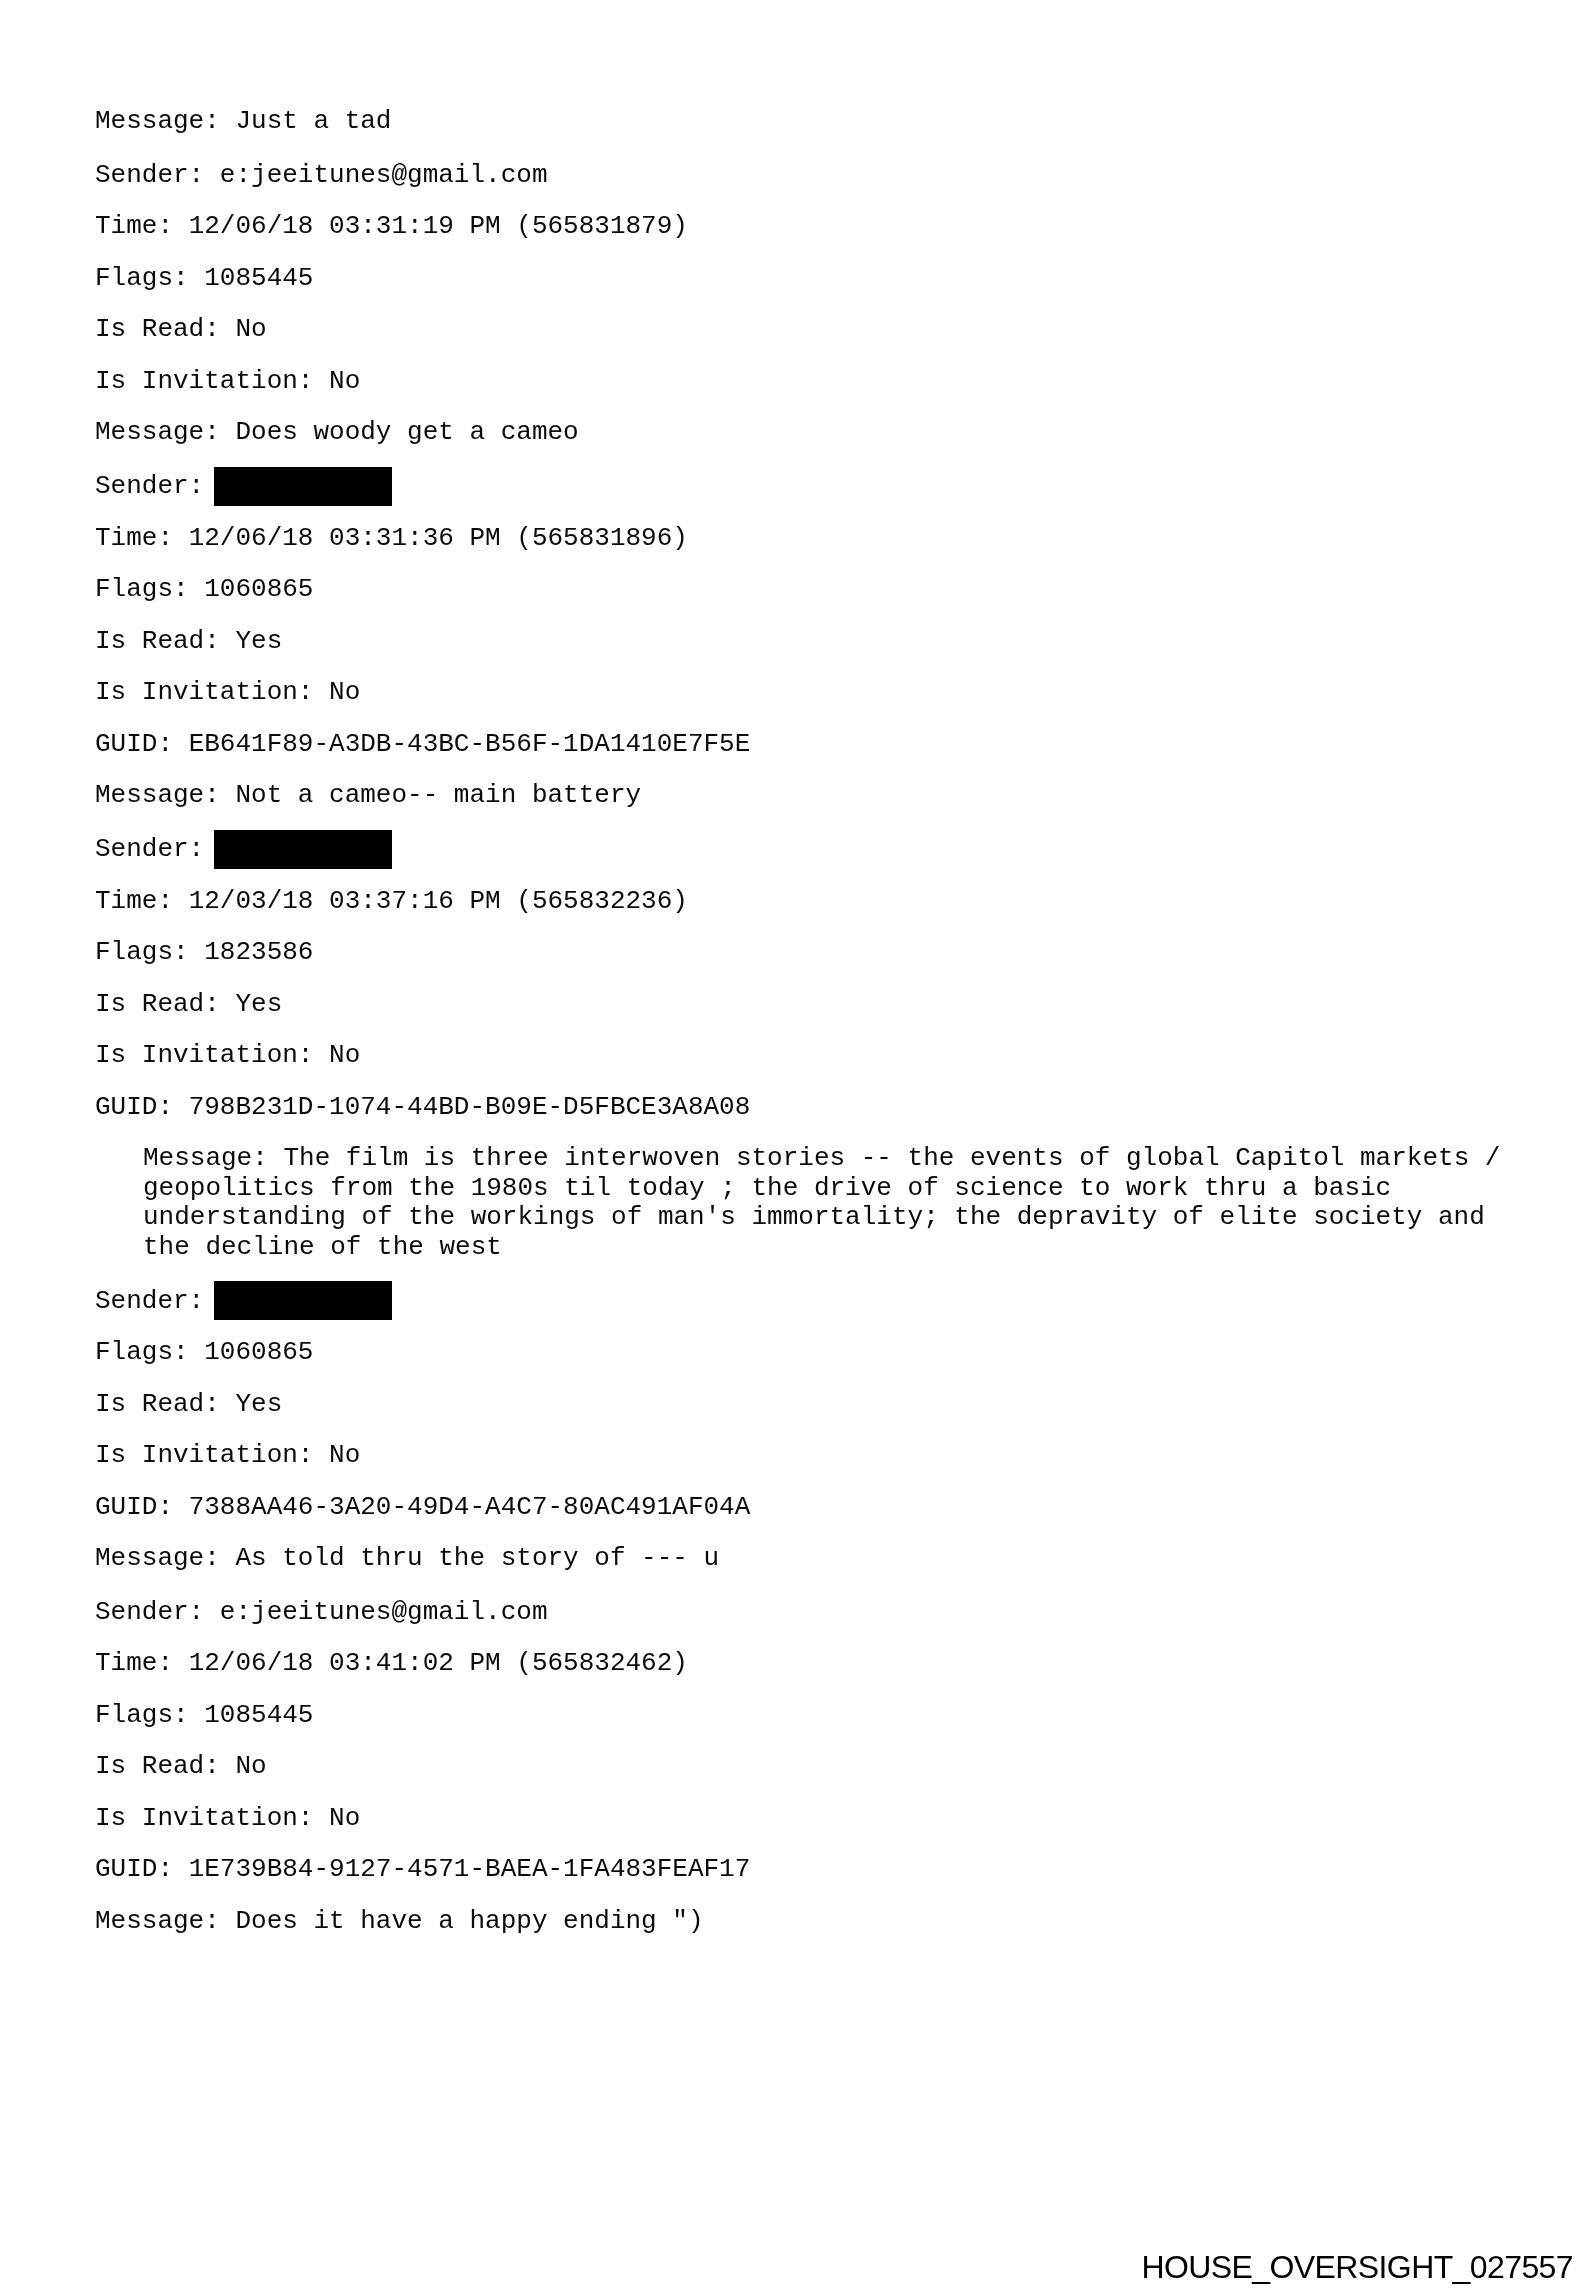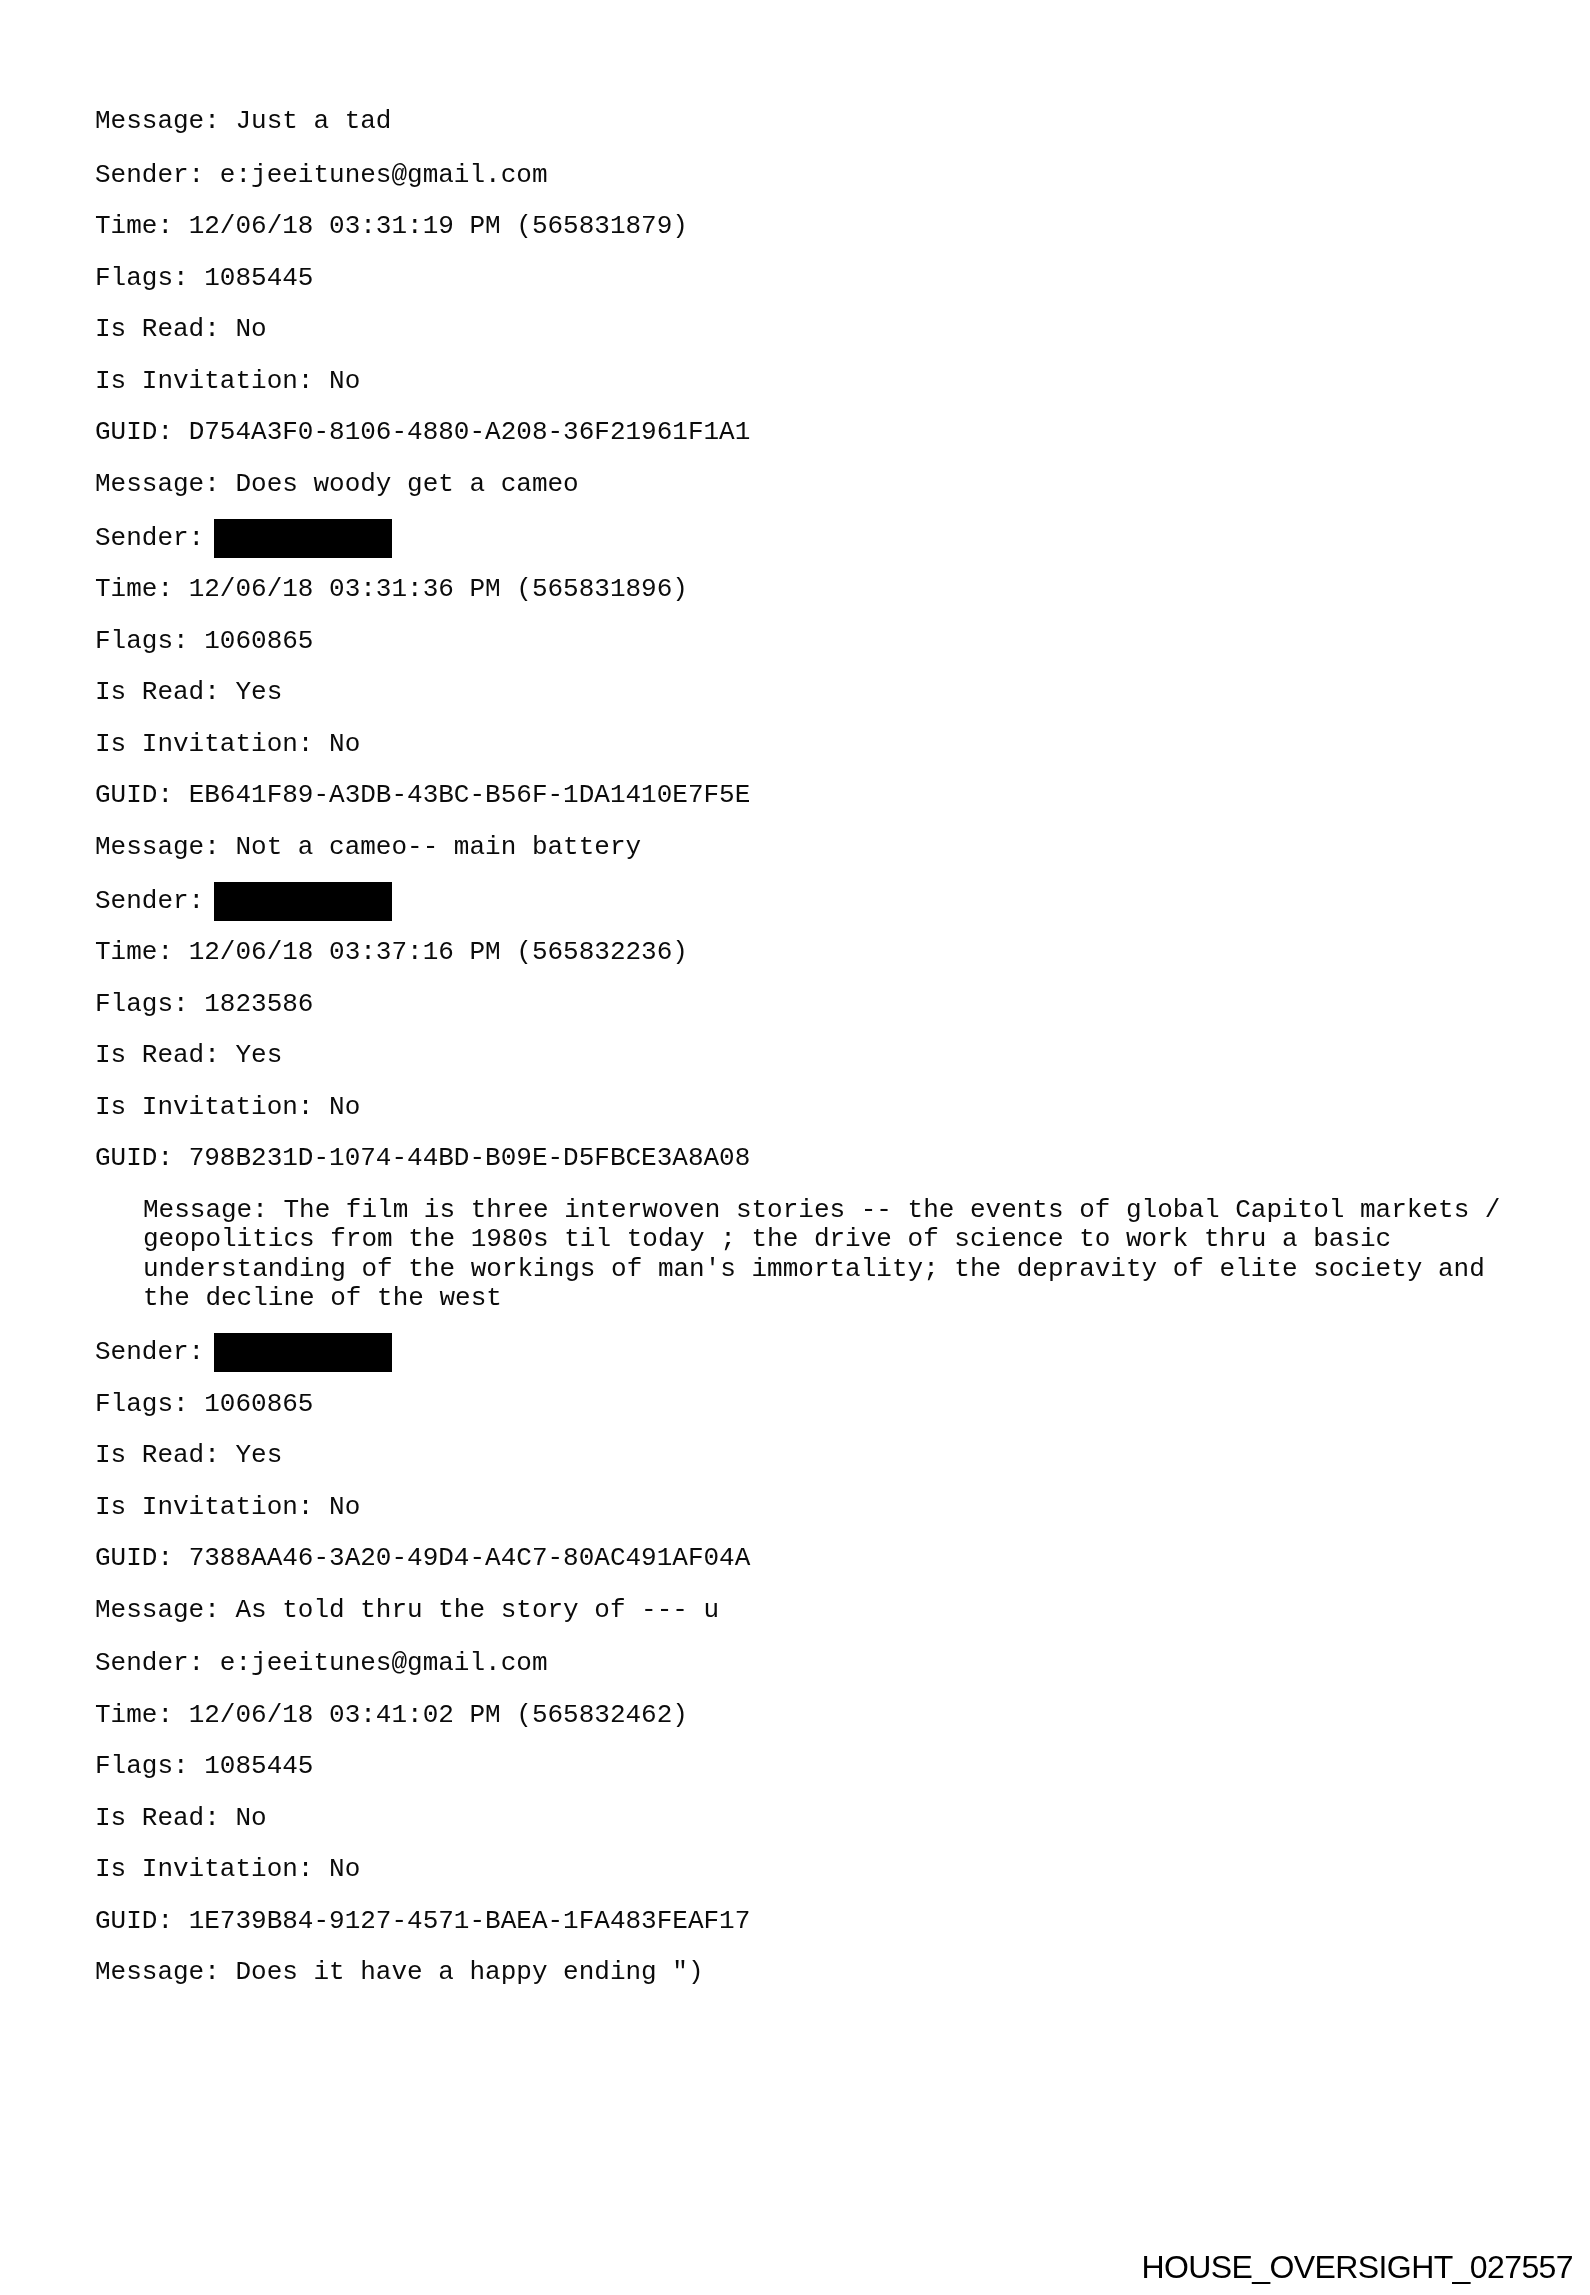--- a/index.html
+++ b/index.html
@@ -55,37 +55,36 @@
   <div class="block">
     <div class="line"><span>Message:</span> <span>Just a tad</span></div>
   </div>
 
   <div class="block">
     <div class="line"><span>Sender:</span> <span>e:jeeitunes@gmail.com</span></div>
     <div class="line"><span>Time:</span> <span>12/06/18 03:31:19 PM (565831879)</span></div>
     <div class="line"><span>Flags:</span> <span>1085445</span></div>
     <div class="line"><span>Is Read:</span> <span>No</span></div>
     <div class="line"><span>Is Invitation:</span> <span>No</span></div>
-    <div class="line"><span>GUID:</span> <span>D754A3F0-8106-4880-A208-36F21961F1A1</span></div>
     <div class="line"><span>Message:</span> <span>Does woody get a cameo</span></div>
   </div>
 
   <div class="block">
     <div class="line"><span>Sender:</span> <span class="redaction"></span></div>
     <div class="line"><span>Time:</span> <span>12/06/18 03:31:36 PM (565831896)</span></div>
     <div class="line"><span>Flags:</span> <span>1060865</span></div>
     <div class="line"><span>Is Read:</span> <span>Yes</span></div>
     <div class="line"><span>Is Invitation:</span> <span>No</span></div>
     <div class="line"><span>GUID:</span> <span>EB641F89-A3DB-43BC-B56F-1DA1410E7F5E</span></div>
     <div class="line"><span>Message:</span> <span>Not a cameo-- main battery</span></div>
   </div>
 
   <div class="block">
     <div class="line"><span>Sender:</span> <span class="redaction"></span></div>
-    <div class="line"><span>Time:</span> <span>12/06/18 03:37:16 PM (565832236)</span></div>
+    <div class="line"><span>Time:</span> <span>12/03/18 03:37:16 PM (565832236)</span></div>
     <div class="line"><span>Flags:</span> <span>1823586</span></div>
     <div class="line"><span>Is Read:</span> <span>Yes</span></div>
     <div class="line"><span>Is Invitation:</span> <span>No</span></div>
     <div class="line"><span>GUID:</span> <span>798B231D-1074-44BD-B09E-D5FBCE3A8A08</span></div>
     <div class="line wrap"><span>Message:</span> <span>The film is three interwoven stories -- the events of global Capitol markets / geopolitics from the 1980s til today ; the drive of science to work thru a basic understanding of the workings of man's immortality; the depravity of elite society and the decline of the west</span></div>
   </div>
 
   <div class="block">
     <div class="line"><span>Sender:</span> <span class="redaction"></span></div>
     <div class="line"><span>Flags:</span> <span>1060865</span></div>

